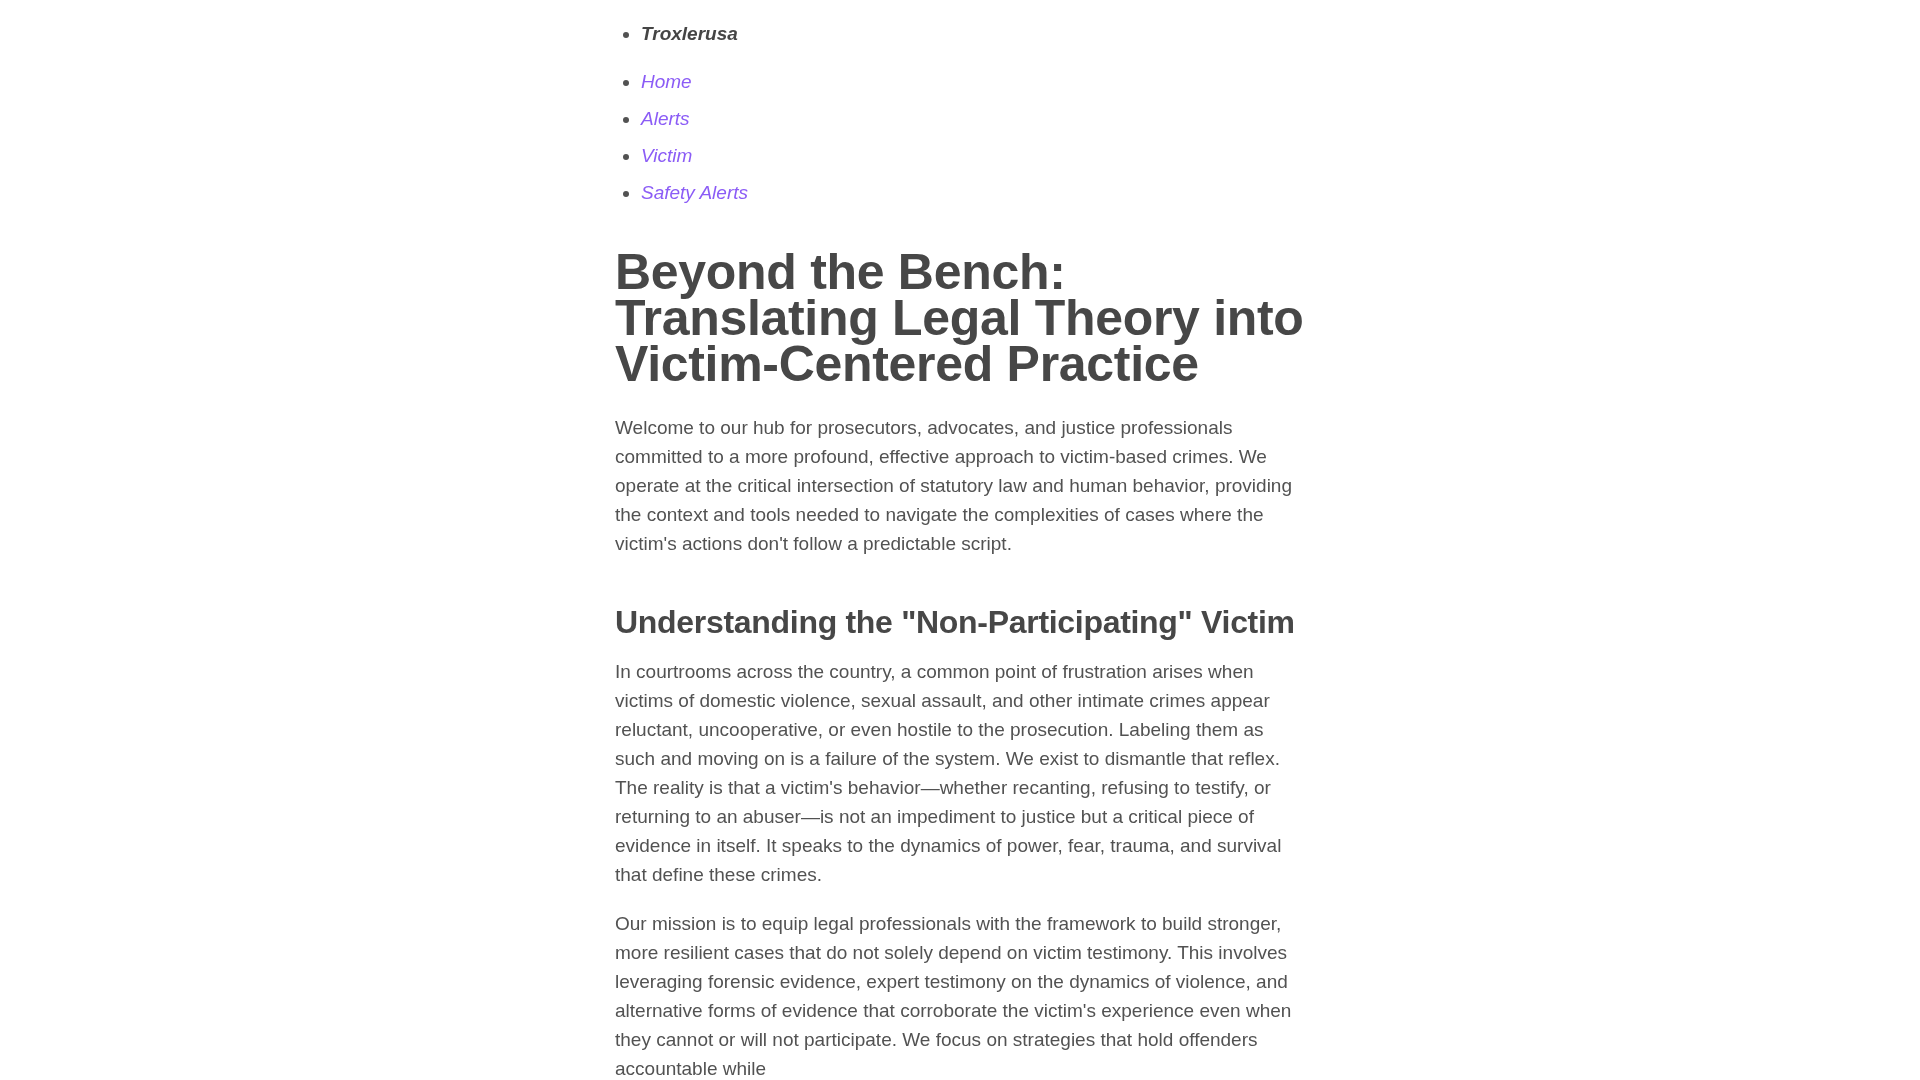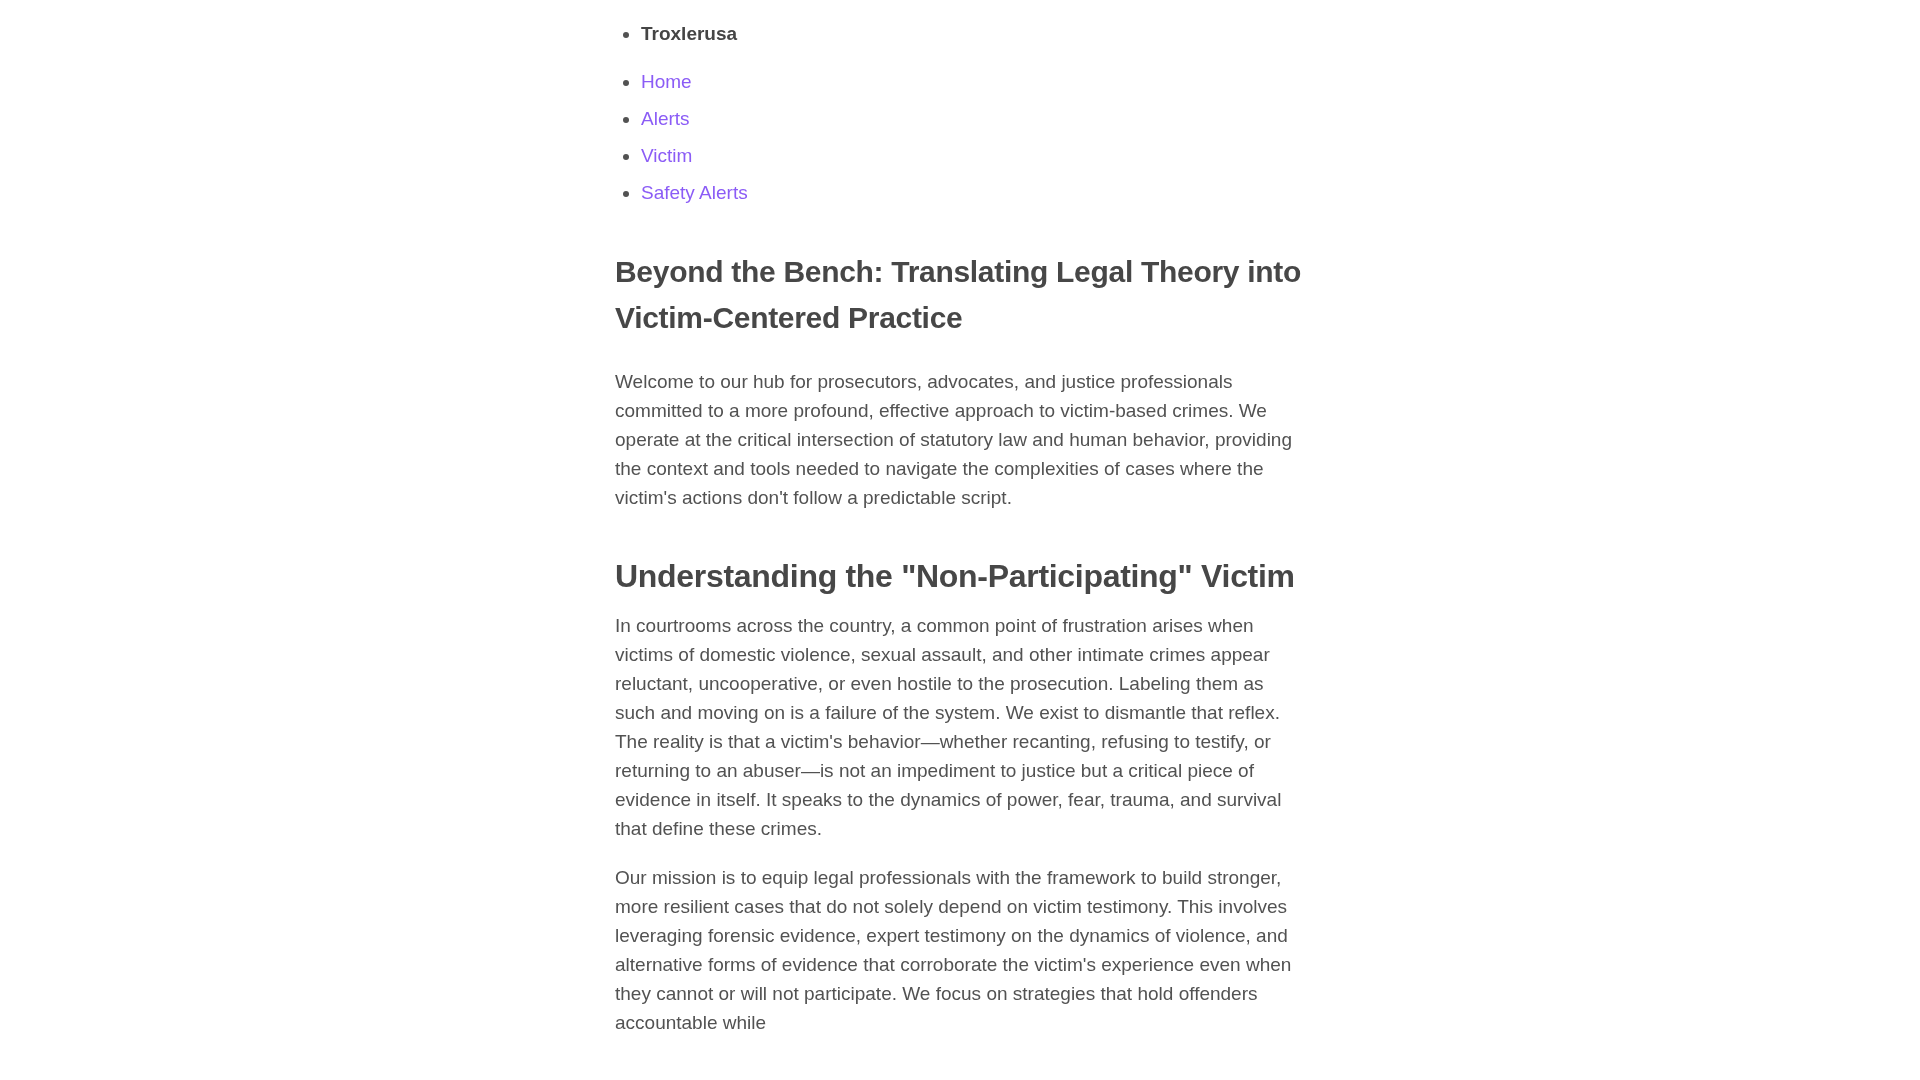--- a/index.html
+++ b/index.html
@@ -21,32 +21,33 @@
     max-width: 690px;
     margin: 0 auto;
     padding-top: 1px; 
   }
   ul.link-list {
     margin: 18px 0 19px 0;
     padding-left: 26px;
   }
   ul.link-list li {
     margin-bottom: 8px;
+    font-style: italic;
   }
   .brand {
     font-weight: bold;
     color: #454545;
   }
   a {
     color: #8b5cf6;
     text-decoration: none;
     cursor: pointer;
   }
   h1 {
-    font-size: 30px;
+    font-size: 50px;
     line-height: 46px;
     color: #474747;
     font-weight: bold;
     letter-spacing: -0.3px;
     margin: 42px 0 26px 0;
   }
   h2 {
     font-size: 32px;
     line-height: 40px;
     color: #474747;

